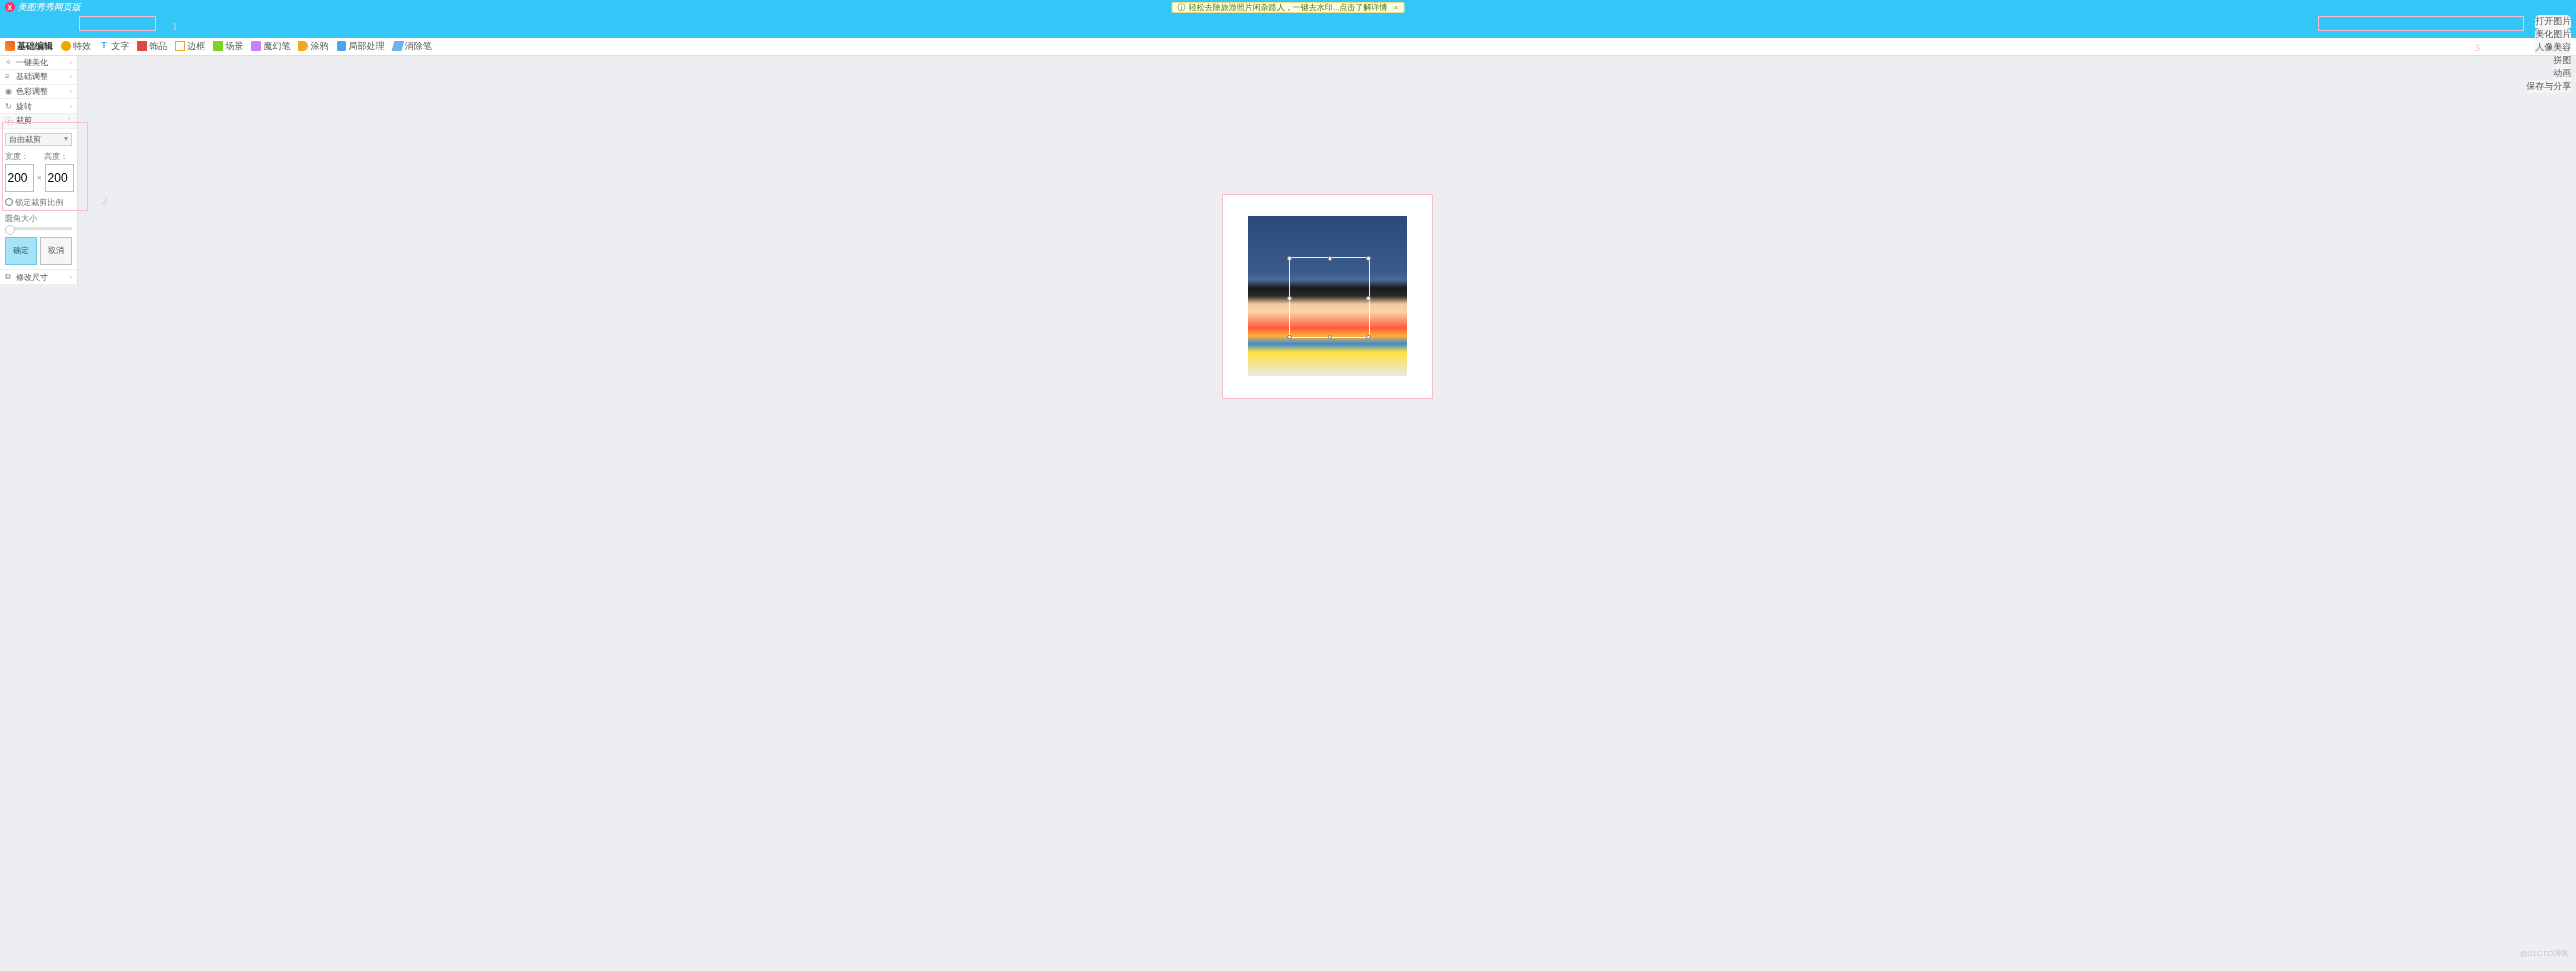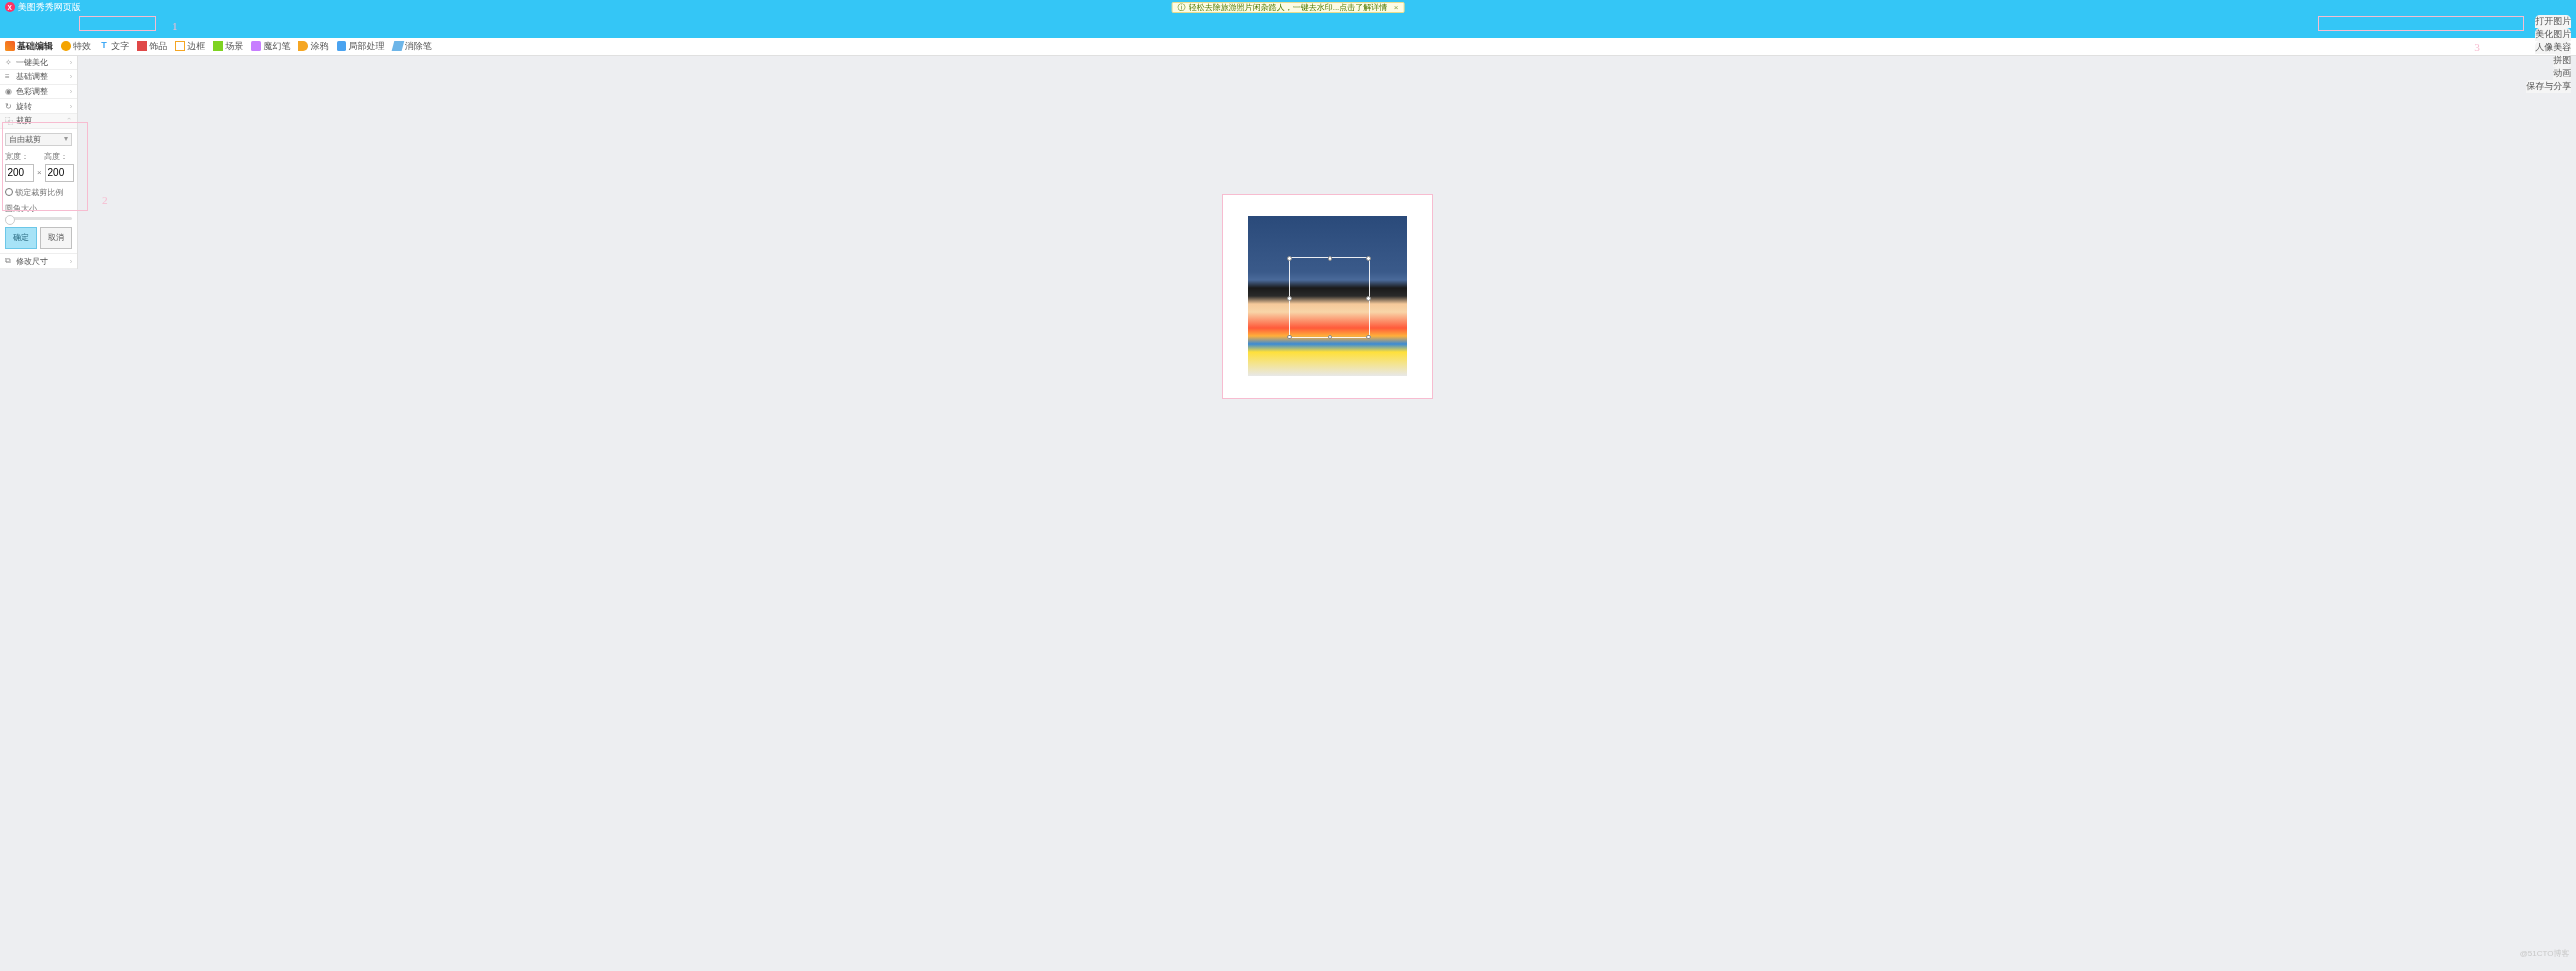--- a/index.html
+++ b/index.html
@@ -1,20 +1,20 @@
 <!DOCTYPE html>
 <html style="font-size:13px"><head>
 <meta charset="utf-8">
 <style>
 * { margin: 0; padding: 0; box-sizing: border-box; font-family: "Microsoft YaHei", Arial, sans-serif; }
 body { background: #edeef1; width: 100%; height: 100vh; overflow: hidden; font-size: 9.7px; }
 
 .title-bar { background: #34c6f6; height: 14.6px; display: flex; align-items: center; padding: 0 4.9px; position: relative; }
 .title-bar .logo { width: 9.7px; height: 9.7px; background: #ff3366; border-radius: 50%; display: inline-flex; align-items: center; justify-content: center; color: #fff; font-size: 6.5px; font-weight: bold; margin-right: 3.2px; }
-.title-bar .app-title { color: #fff; font-size: 9px; }
+.title-bar .app-title { color: #fff; font-size: 9px; font-style: italic; }
 .promo { position: absolute; left: 50%; transform: translateX(-50%); background: #fdfbe3; border: 0.8px solid #e8dd8e; height: 11.3px; display: flex; align-items: center; padding: 0 4.9px; font-size: 8px; color: #4b7800; border-radius: 1.6px; }
 .promo .info-icon { color: #4b7800; margin-right: 3.2px; font-size: 8px; }
 .promo .close { margin-left: 6.5px; color: #8aa24c; cursor: pointer; }
 
 .main-tabs { background: #34c6f6; height: 23px; display: flex; align-items: flex-end; padding: 0 3.2px; flex-direction: column; }
 .main-tab { flex: 1; height: 19.5px; background: #f5f5f5; border-radius: 4.9px 4.9px 0 0; display: flex; align-items: center; justify-content: center; font-size: 9px; color: #555; margin: 0 1.6px; cursor: pointer; position: relative; }
 .main-tab.first { flex: 0.6; }
 .main-tab.last { flex: 0.85; }
 
 .tool-bar { background: #fff; height: 18px; border-bottom: 0.8px solid #e0e0e0; display: flex; align-items: center; padding: 0 4.9px; }
@@ -40,29 +40,29 @@
 .accordion-item .chev { color: #bbb; font-size: 7.3px; }
 .accordion-item.expanded { background: #f8f8f8; }
 .accordion-item.expanded .chev { color: #ccc; }
 
 .crop-panel { padding: 4.9px; border-bottom: 0.8px solid #eee; }
 .crop-select { width: 100%; height: 13px; border: 0.8px solid #d0d0d0; background: #f5f5f5; font-size: 8px; padding: 0 3.2px; color: #666; position: relative; cursor: pointer; }
 .crop-select::after { content: "▾"; position: absolute; right: 3.2px; color: #999; }
 .wh-row { display: flex; align-items: center; margin-top: 4.9px; gap: 11px; }
 .wh-label { font-size: 8px; color: #777; flex: 1; }
 .wh-input-row { display: flex; align-items: center; margin-top: 1.6px; gap: 1.6px; }
-.wh-input { width: 29px; height: 18px; border: 0.8px solid #c0c0c0; font-size: 10px; padding: 0 1.6px; }
+.wh-input { width: 29px; height: 28px; border: 0.8px solid #c0c0c0; font-size: 12px; padding: 0 1.6px; }
 .wh-x { font-size: 8px; color: #888; padding: 0 1.6px; }
 .lock-row { display: flex; align-items: center; margin-top: 4.9px; font-size: 8px; color: #777; }
 .lock-row input { margin-right: 2.4px; width: 8px; height: 8px; }
 .slider-label { font-size: 8px; color: #777; margin-top: 4.9px; }
 .slider { width: 100%; height: 3.2px; background: #e0e0e0; border-radius: 1.6px; margin-top: 3.2px; position: relative; }
 .slider::before { content: ""; position: absolute; left: 0; top: -2.4px; width: 8px; height: 8px; background: #fff; border: 0.8px solid #ccc; border-radius: 50%; }
 .btn-row { display: flex; gap: 3.2px; margin-top: 6.5px; }
-.btn { flex: 1; height: 22px; font-size: 8px; border: 0.8px solid #c0c0c0; background: #f5f5f5; cursor: pointer; display: flex; align-items: center; justify-content: center; color: #555; }
+.btn { flex: 1; height: 28px; font-size: 8px; border: 0.8px solid #c0c0c0; background: #f5f5f5; cursor: pointer; display: flex; align-items: center; justify-content: center; color: #555; }
 .btn.primary { background: #a7e3f7; border-color: #6cc7e8; color: #2a6a80; }
 
 .canvas-area { flex: 1; display: flex; align-items: flex-start; justify-content: center; padding-top: 138px; position: relative; }
 .canvas-frame { width: 211px; height: 205px; background: #fff; display: flex; align-items: center; justify-content: center; border: 0.8px solid #f7bcd0; position: relative; }
 .photo { width: 159px; height: 160px; background: linear-gradient(180deg,#2a4a7a 0%, #3a5a8a 35%, #4a6a9a 40%, #1a1a1a 45%, #2a2a2a 50%, #f5c99a 55%, #f8d5a8 60%, #ff5a3a 70%, #ffb03a 75%, #3a8ad5 80%, #ffe03a 85%, #e8e8e8 100%); position: relative; }
 .crop-box { position: absolute; left: 41px; top: 41px; width: 81px; height: 81px; border: 0.8px solid rgba(255,255,255,0.9); }
 .crop-handle { position: absolute; width: 4.9px; height: 4.9px; background: #fff; border: 0.8px solid #888; border-radius: 50%; }
 .h-nw { left: -2.4px; top: -2.4px; } .h-n { left: 38px; top: -2.4px; } .h-ne { right: -2.4px; top: -2.4px; }
 .h-w { left: -2.4px; top: 38px; } .h-e { right: -2.4px; top: 38px; }
 .h-sw { left: -2.4px; bottom: -2.4px; } .h-s { left: 38px; bottom: -2.4px; } .h-se { right: -2.4px; bottom: -2.4px; }

